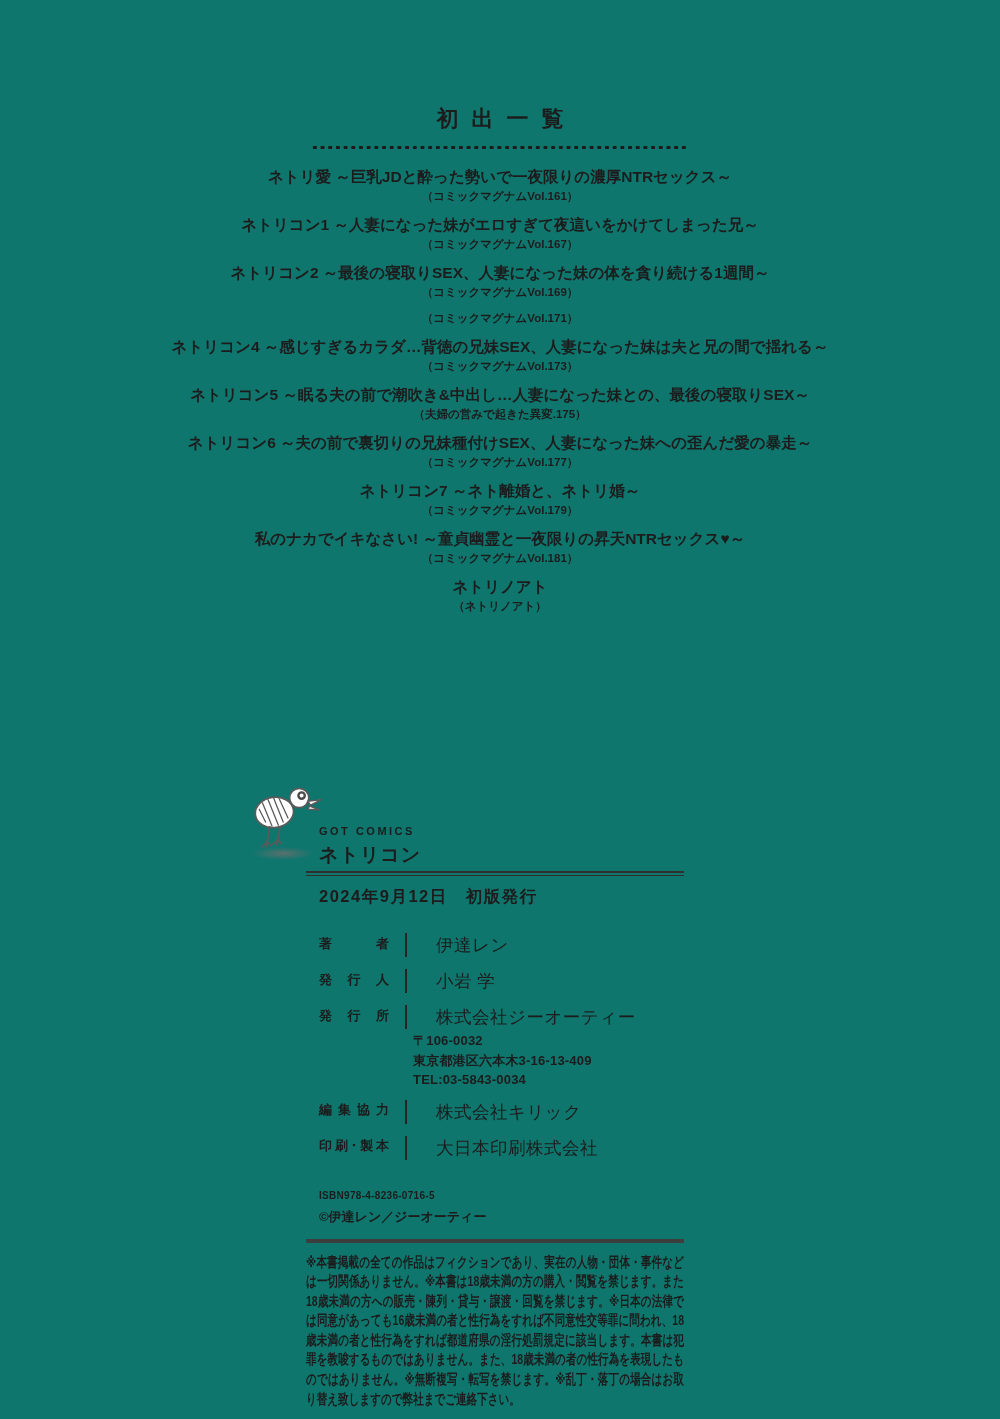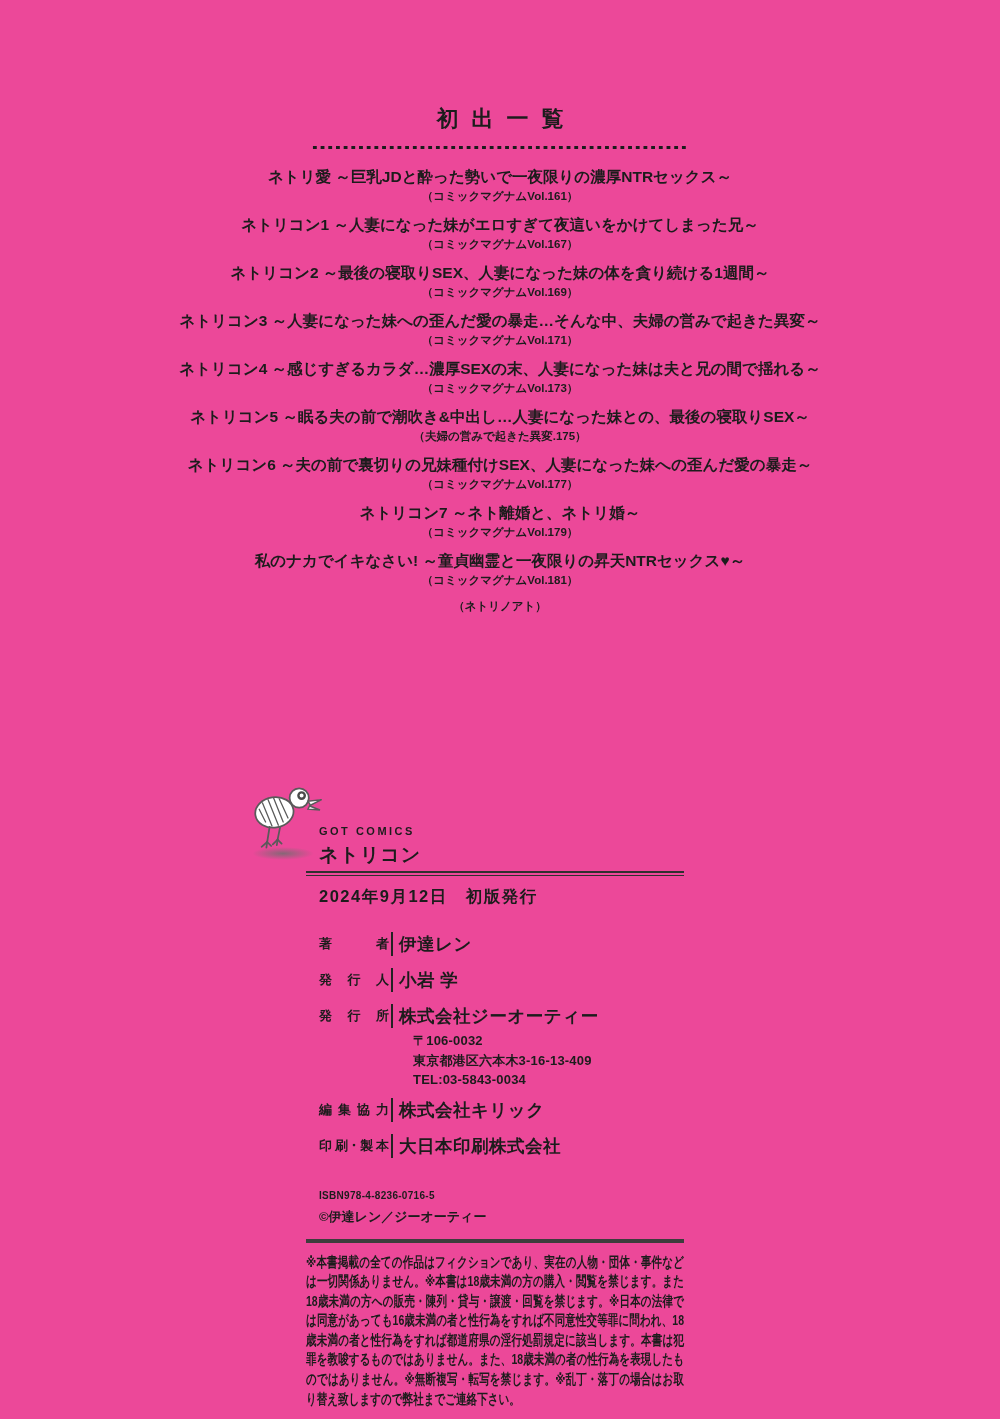--- a/index.html
+++ b/index.html
@@ -1,20 +1,20 @@
 <!DOCTYPE html>
 <html><head>
 <meta charset="utf-8">
 <style>
   html,body{margin:0;padding:0;background:#e8e8e8;}
   .page{
     position:relative;
     width:1000px;height:1419px;
     margin:0 auto;
-    background:#ec4899;
+    background:#0f766e;
     font-family:"Liberation Sans","DejaVu Sans",sans-serif;
     color:#1c1c1c;
     overflow:hidden;
   }
   
   .reprint{
     position:absolute;top:104px;left:50%;transform:translateX(-50%);
     width:680px;text-align:center;
   }
   .page-title{
@@ -35,29 +35,29 @@
     position:absolute;left:252px;top:847px;width:62px;height:13px;
     background:radial-gradient(ellipse at center,rgba(110,110,110,.8) 0%,rgba(110,110,110,0) 70%);
   }
   .colophon{position:absolute;left:306px;top:824px;width:378px;}
   .pl{padding-left:13px;}
   .brand{font-size:11px;font-weight:bold;letter-spacing:2.5px;line-height:14px;}
   .book-title{font-size:19px;font-weight:bold;letter-spacing:1px;line-height:24px;margin-top:5px;}
   .double-rule{margin-top:4px;height:2px;border-top:2.5px solid #2f2f2f;border-bottom:1.2px solid #2f2f2f;}
   .edition{font-size:16.5px;font-weight:bold;letter-spacing:1.5px;line-height:22px;margin-top:9px;}
   .credits{margin-top:23px;}
-  .credit-row{display:flex;align-items:center;min-height:27px;}
+  .credit-row{display:flex;align-items:flex-end;min-height:27px;}
   .credit-label{
     width:70px;font-size:13px;font-weight:bold;
     text-align:justify;text-align-last:justify;
     align-self:center;
   }
   .credit-value{
-    border-left:2.2px solid #232323;margin-left:2px;padding-left:6px;
-    font-size:17.5px;font-weight:bold;letter-spacing:0.5px;
+    border-left:2.2px solid #232323;margin-left:16px;padding-left:29px;
+    font-size:17.5px;font-weight:normal;letter-spacing:0.5px;
     display:flex;align-items:center;
   }
   .credit-extra{padding:2px 0 7px 0;margin-left:94px;}
   .credit-extra-line{font-size:13px;font-weight:bold;line-height:19.5px;letter-spacing:0.2px;}
   .isbn{font-size:10px;font-weight:bold;letter-spacing:0.3px;line-height:19px;margin-top:17px;}
   .copyright{font-size:13px;font-weight:bold;line-height:18px;margin-top:3px;}
   .thick-rule{margin-top:13px;height:0;border-top:4px solid #3d3d3d;}
   .disclaimer-wrap{margin-top:10px;width:378px;}
   .disclaimer{
     width:520px;transform:scaleX(0.727);transform-origin:0 0;
@@ -84,26 +84,25 @@
           <div class="work-title">ネトリコン1 ～人妻になった妹がエロすぎて夜這いをかけてしまった兄～</div>
           <div class="work-source">（コミックマグナムVol.167）</div>
         </div>
 
         <div class="work">
           <div class="work-title">ネトリコン2 ～最後の寝取りSEX、人妻になった妹の体を貪り続ける1週間～</div>
           <div class="work-source">（コミックマグナムVol.169）</div>
         </div>
 
         <div class="work">
-          <div class="work-title">ネトリコン3 ～人妻になった妹への歪んだ愛の暴走…そんな中、夫婦の営みで起きた異変～</div>
           <div class="work-source">（コミックマグナムVol.171）</div>
         </div>
 
         <div class="work">
-          <div class="work-title">ネトリコン4 ～感じすぎるカラダ…濃厚SEXの末、人妻になった妹は夫と兄の間で揺れる～</div>
+          <div class="work-title">ネトリコン4 ～感じすぎるカラダ…背徳の兄妹SEX、人妻になった妹は夫と兄の間で揺れる～</div>
           <div class="work-source">（コミックマグナムVol.173）</div>
         </div>
 
         <div class="work">
           <div class="work-title">ネトリコン5 ～眠る夫の前で潮吹き&amp;中出し…人妻になった妹との、最後の寝取りSEX～</div>
           <div class="work-source">（夫婦の営みで起きた異変.175）</div>
         </div>
 
         <div class="work">
           <div class="work-title">ネトリコン6 ～夫の前で裏切りの兄妹種付けSEX、人妻になった妹への歪んだ愛の暴走～</div>
@@ -114,20 +113,21 @@
           <div class="work-title">ネトリコン7 ～ネト離婚と、ネトリ婚～</div>
           <div class="work-source">（コミックマグナムVol.179）</div>
         </div>
 
         <div class="work">
           <div class="work-title">私のナカでイキなさい! ～童貞幽霊と一夜限りの昇天NTRセックス♥～</div>
           <div class="work-source">（コミックマグナムVol.181）</div>
         </div>
 
         <div class="work">
+          <div class="work-title">ネトリノアト</div>
           <div class="work-source">（ネトリノアト）</div>
         </div>
       </div>
   </section>
 
   <div class="bird">
     <svg width="80" height="72" viewBox="0 0 100 90" fill="none" stroke="#5a5a5a" stroke-width="2.2" stroke-linecap="round">
 
       <ellipse cx="33" cy="38" rx="24" ry="19" fill="#ffffff" transform="rotate(-8 33 38)"></ellipse>
 

